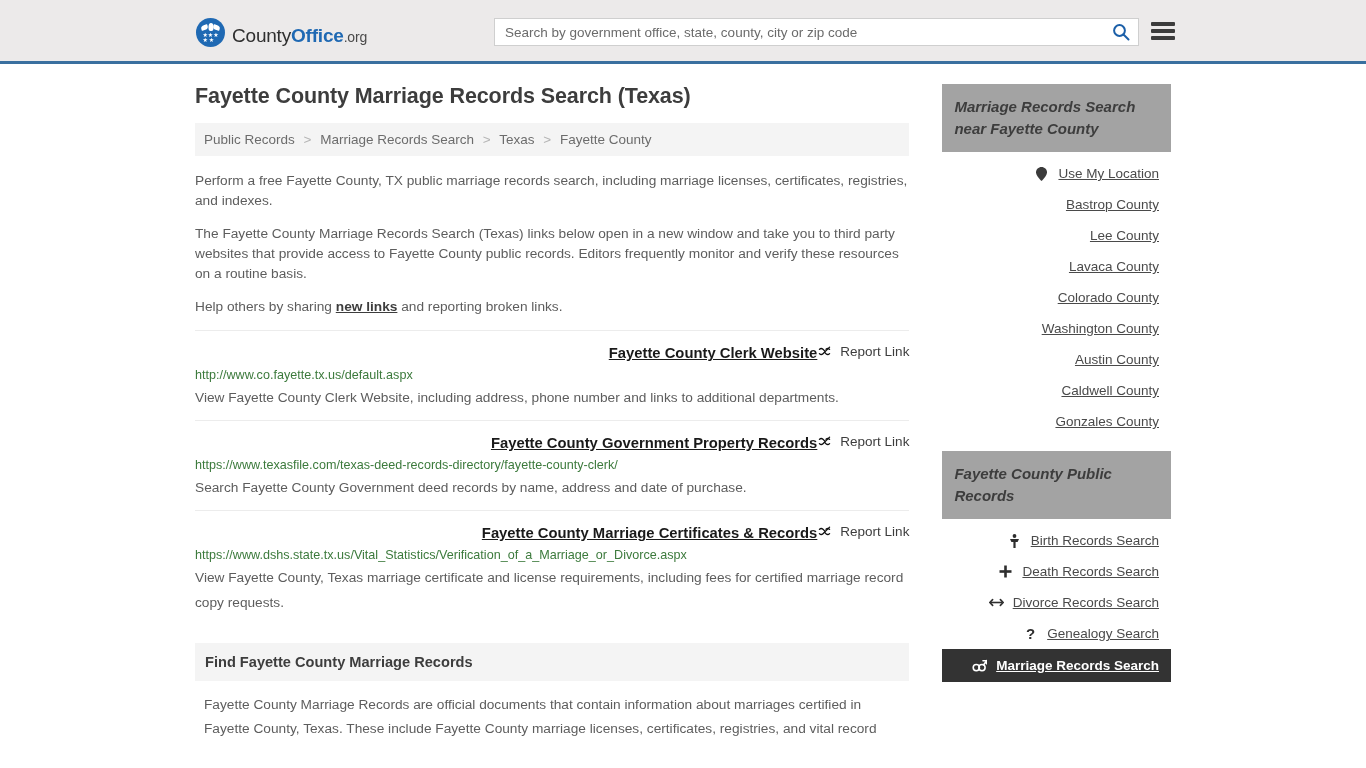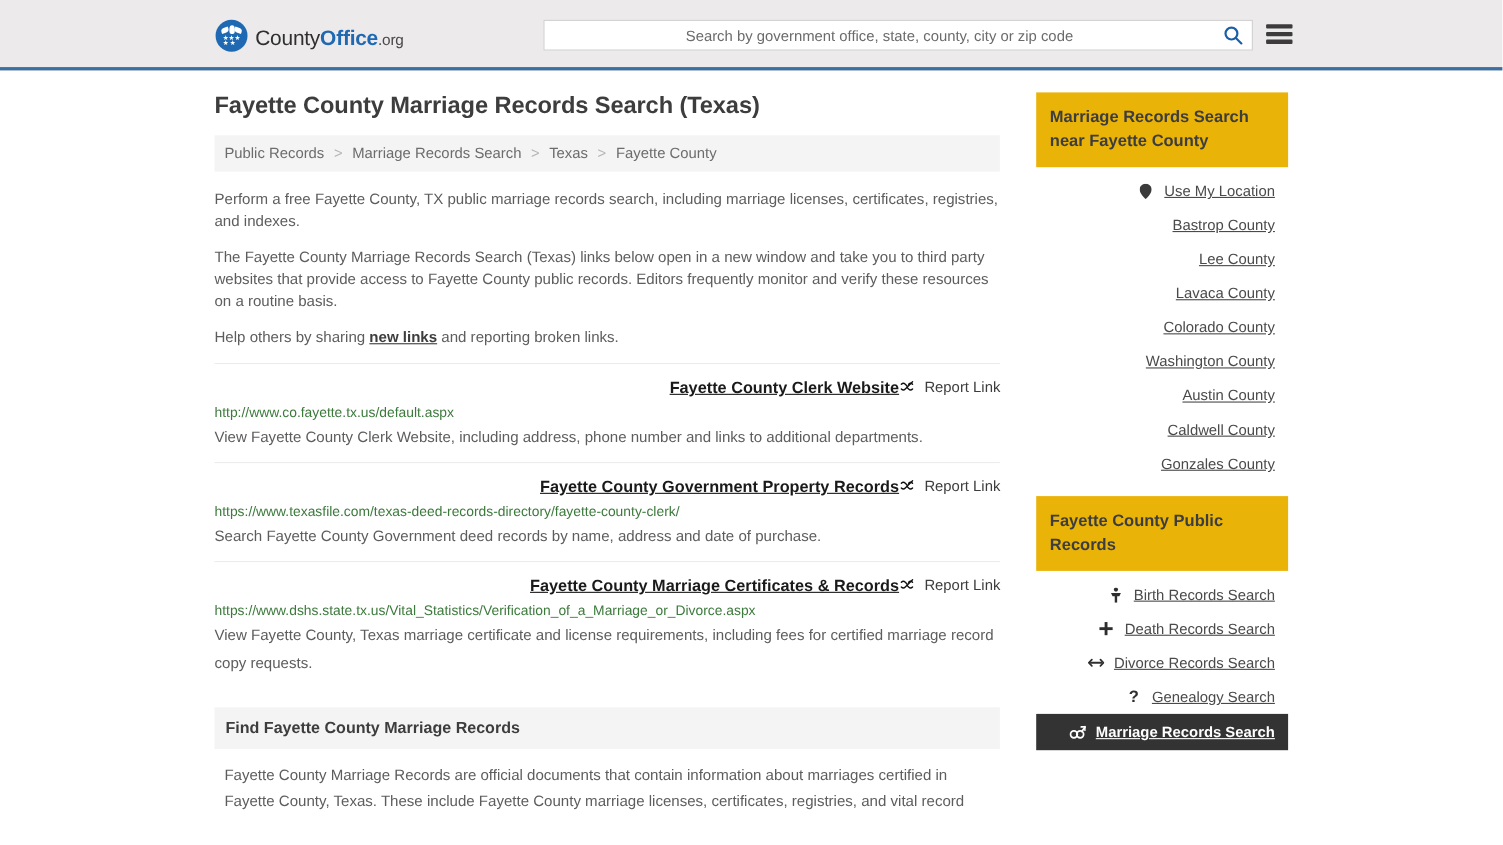--- a/index.html
+++ b/index.html
@@ -93,21 +93,20 @@
   #search-input {
     flex: 1;
     border: 0;
     outline: none;
     height: 100%;
     padding: 12px 10px;
     font-size: 13.5px;
     color: #0c4a6e;
     font-family: "Liberation Sans", sans-serif;
     background: transparent;
-    text-align: center;
   }
   #search-input::placeholder { color: #6b6b6b; }
   #search-button {
     border: 0; background: transparent;
     width: 34px; height: 100%;
     cursor: pointer;
     display: flex; align-items: center; justify-content: center;
     padding: 0;
   }
   #menu-button {
@@ -223,26 +222,27 @@
   .section-body {
     font-size: 13.7px;
     color: #5d5d5d;
     line-height: 24px;
     padding: 12px 9px 0 9px;
   }
 
   
   .side-panel { margin-bottom: 14px; }
   .side-head {
-    background: #eab308;
+    background: #a3a3a3;
     padding: 12px 12px;
     font-size: 15px;
     font-weight: bold;
     color: #3d3d3d;
     line-height: 22px;
+    font-style: italic;
   }
   .side-list { padding: 6px 0 0 0; margin: 0; list-style: none; }
   .side-list li { padding: 0; }
   .side-link {
     display: flex;
     align-items: center;
     gap: 9px;
     padding: 8px 12px;
     font-size: 13.5px;
     color: #4a4a4a;

